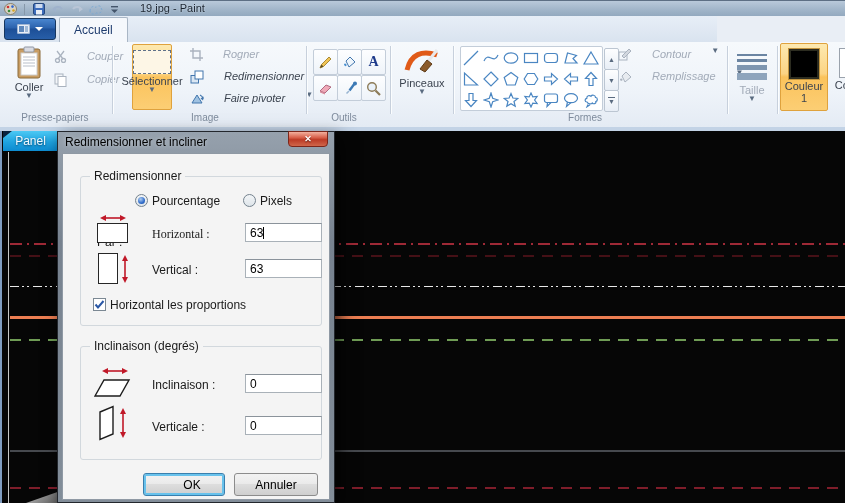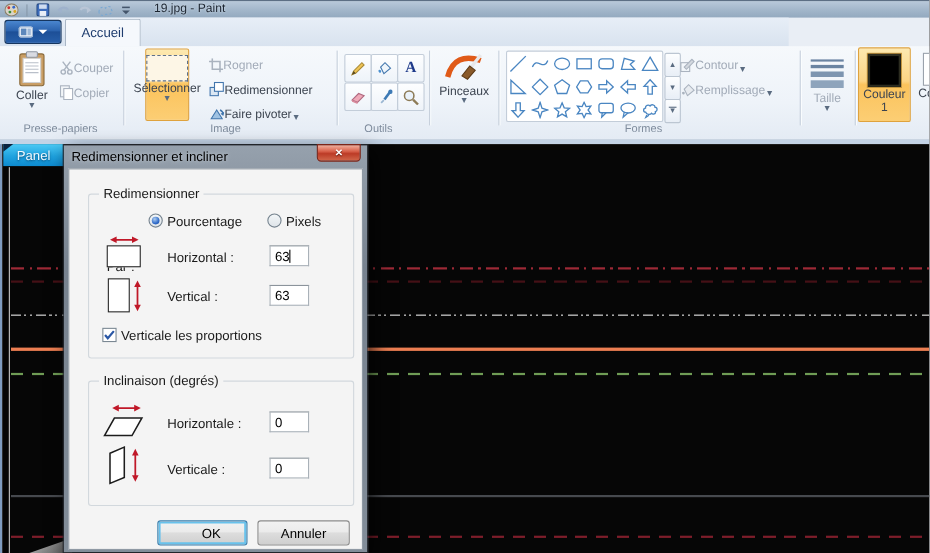--- a/index.html
+++ b/index.html
@@ -35,21 +35,21 @@
   #ribbon{left:0;top:42px;width:845px;height:86px;
     background:linear-gradient(180deg,#f6f9fc 0%,#eef3f9 60%,#e4ebf4 100%);
     border-bottom:1px solid #96a2b2;box-sizing:border-box;}
   .grp-label{position:absolute;top:70px;font-size:10px;color:#7e8b9c;text-align:center;}
   .rib-sep{position:absolute;top:4px;width:1px;height:68px;background:#c7d0dc;box-shadow:1px 0 0 #fbfdfe;}
   .bigbtn{position:absolute;top:2px;display:flex;flex-direction:column;align-items:center;
     font-size:11px;color:#3c4450;padding-top:2px;box-sizing:border-box;}
   .bigbtn .lbl{margin-top:1px;}
   .sel-orange{background:linear-gradient(180deg,#fde9b0 0%,#fcd484 45%,#fbc35c 50%,#fcce74 100%);
     border:1px solid #dfa23d;border-radius:2px;}
-  .smallrow{position:absolute;display:flex;align-items:flex-end;gap:0;font-size:11px;color:#3c4450;height:18px;}
+  .smallrow{position:absolute;display:flex;align-items:flex-start;gap:20px;font-size:11px;color:#3c4450;height:18px;font-style:italic;}
   .grayed{color:#a2abb8;}
   .toolbtn{position:absolute;width:23px;height:24px;border:1px solid #c3cdd9;border-radius:2px;
     background:linear-gradient(180deg,#fdfeff,#eef3f9);display:flex;align-items:center;justify-content:center;}
   .shape-cell{width:20px;height:21px;display:flex;align-items:center;justify-content:center;}
   .shape-cell svg{stroke:#4a86c2;fill:none;stroke-width:1.2;}
   #shapes-grid{position:absolute;left:5px;top:4px;width:141px;display:flex;flex-wrap:wrap;
     background:#fff;border:1px solid #c3cdd9;border-radius:2px;}
   .scrollbtn{position:absolute;left:149px;width:13px;height:20px;border:1px solid #bcc6d2;border-radius:2px;
     background:linear-gradient(180deg,#fdfeff,#e8eef6);display:flex;align-items:center;justify-content:center;
     font-size:7px;color:#5a6b80;flex-direction:column;}
@@ -80,21 +80,21 @@
   #dlg-title{left:7px;top:3px;font-size:12px;color:#000;text-shadow:0 0 4px #cfd6dd;}
   #dlg-close{right:6px;top:-1px;width:40px;height:16px;border-radius:0 0 4px 4px;
     border:1px solid #7c261a;box-sizing:border-box;
     background:linear-gradient(180deg,#f2b09e 0%,#d8604a 40%,#bc3b26 55%,#d0664a 100%);
     display:flex;align-items:center;justify-content:center;
     color:#fff;font-size:9px;font-weight:bold;text-shadow:0 1px 1px #5e180c;}
   #dlg-body{left:4px;top:21px;width:268px;height:347px;background:#f4f4f4;border:1px solid #8f99a4;box-sizing:border-box;}
   .gbox{position:absolute;border:1px solid #d2d8dd;border-radius:3px;}
   .gbox-legend{position:absolute;top:-8px;left:9px;background:#f4f4f4;padding:0 4px;font-size:12px;color:#1a1a1a;}
   .dlabel{position:absolute;font-size:12px;color:#1a1a1a;}
-  .field{position:absolute;width:36px;height:19px;background:#fff;border:1px solid #a9b1b8;border-top-color:#8b939b;
+  .field{position:absolute;width:77px;height:19px;background:#fff;border:1px solid #a9b1b8;border-top-color:#8b939b;
     box-sizing:border-box;font-size:12px;color:#000;display:flex;align-items:center;padding-left:4px;}
   .caret-i{display:inline-block;width:1px;height:12px;background:#000;margin-left:0px;}
   .radio{position:absolute;width:13px;height:13px;border-radius:50%;
     border:1px solid #74828e;background:linear-gradient(180deg,#f2f5f7,#dfe5ea);box-sizing:border-box;}
   .radio.on:after{content:"";position:absolute;left:2px;top:2px;width:7px;height:7px;border-radius:50%;
     background:radial-gradient(circle at 38% 32%,#aecdf0,#2f6bca 60%,#1a4b9e);}
   .checkbox{position:absolute;width:13px;height:13px;border:1px solid #7b8893;background:#fff;box-sizing:border-box;
     display:flex;align-items:center;justify-content:center;}
   .btn{position:absolute;height:23px;border-radius:3px;box-sizing:border-box;
     background:linear-gradient(180deg,#f2f2f2 0%,#ebebeb 45%,#dddddd 50%,#cfcfcf 100%);
@@ -477,21 +477,21 @@
       <span class="dlabel" style="left:89px;top:40px;">Pourcentage</span>
       <span class="radio" style="left:180px;top:40px;"></span>
       <span class="dlabel" style="left:197px;top:40px;">Pixels</span>
 
       <svg class="abs" style="left:36px;top:60px;" width="28" height="8">
           <line x1="5" y1="4" x2="23" y2="4" stroke="#c01828" stroke-width="1.6"></line>
           <path d="M7 1 L1 4 L7 7 Z" fill="#c01828"></path>
           <path d="M21 1 L27 4 L21 7 Z" fill="#c01828"></path>
         </svg>
       <div class="ico-rect" style="left:34px;top:69px;width:31px;height:20px;"></div>
-      <span class="dlabel" style="left:89px;top:73px;">Horizontal :</span>
+      <span class="dlabel" style="left:89px;top:73px;font-family:Liberation Serif, serif;">Horizontal :</span>
       <div class="field" style="left:182px;top:69px;">
         <span>63</span>
           <span class="caret-i"></span>
       </div>
 
       <div class="ico-rect" style="left:35px;top:99px;width:20px;height:31px;"></div>
       <svg class="abs" style="left:58px;top:100px;" width="8" height="30">
           <line x1="4" y1="5" x2="4" y2="25" stroke="#c01828" stroke-width="1.6"></line>
           <path d="M1 7 L4 1 L7 7 Z" fill="#c01828"></path>
           <path d="M1 23 L4 29 L7 23 Z" fill="#c01828"></path>
@@ -499,34 +499,34 @@
       <span class="dlabel" style="left:89px;top:109px;">Vertical :</span>
       <div class="field" style="left:182px;top:105px;">
         <span>63</span>
       </div>
 
       <span class="checkbox" style="left:30px;top:144px;">
         <svg width="11" height="11">
             <path d="M1.5 5.5 L4 8.5 L9.5 2" stroke="#2a57a5" stroke-width="2" fill="none"></path>
           </svg>
       </span>
-      <span class="dlabel" style="left:47px;top:144px;">Verticale les proportions</span>
+      <span class="dlabel" style="left:47px;top:144px;">Horizontal les proportions</span>
 
       <div class="gbox" style="left:17px;top:192px;width:240px;height:112px;">
         <span class="gbox-legend">Inclinaison (degrés)</span>
       </div>
       <svg class="abs" style="left:38px;top:213px;" width="28" height="8">
           <line x1="5" y1="4" x2="23" y2="4" stroke="#c01828" stroke-width="1.6"></line>
           <path d="M7 1 L1 4 L7 7 Z" fill="#c01828"></path>
           <path d="M21 1 L27 4 L21 7 Z" fill="#c01828"></path>
         </svg>
       <svg class="abs" style="left:30px;top:222px;" width="38" height="22">
           <path d="M2 20 L11 4 L36 4 L27 20 Z" fill="#fff" stroke="#1d1d1d" stroke-width="1.4"></path>
         </svg>
-      <span class="dlabel" style="left:89px;top:224px;">Horizontale :</span>
+      <span class="dlabel" style="left:89px;top:224px;">Inclinaison :</span>
       <div class="field" style="left:182px;top:220px;">
         <span>0</span>
       </div>
 
       <svg class="abs" style="left:34px;top:251px;" width="20" height="36">
           <path d="M3 7 L16 1.5 L16 29 L3 34.5 Z" fill="#fff" stroke="#1d1d1d" stroke-width="1.4"></path>
         </svg>
       <svg class="abs" style="left:56px;top:253px;" width="8" height="32">
           <line x1="4" y1="5" x2="4" y2="27" stroke="#c01828" stroke-width="1.6"></line>
           <path d="M1 7 L4 1 L7 7 Z" fill="#c01828"></path>

